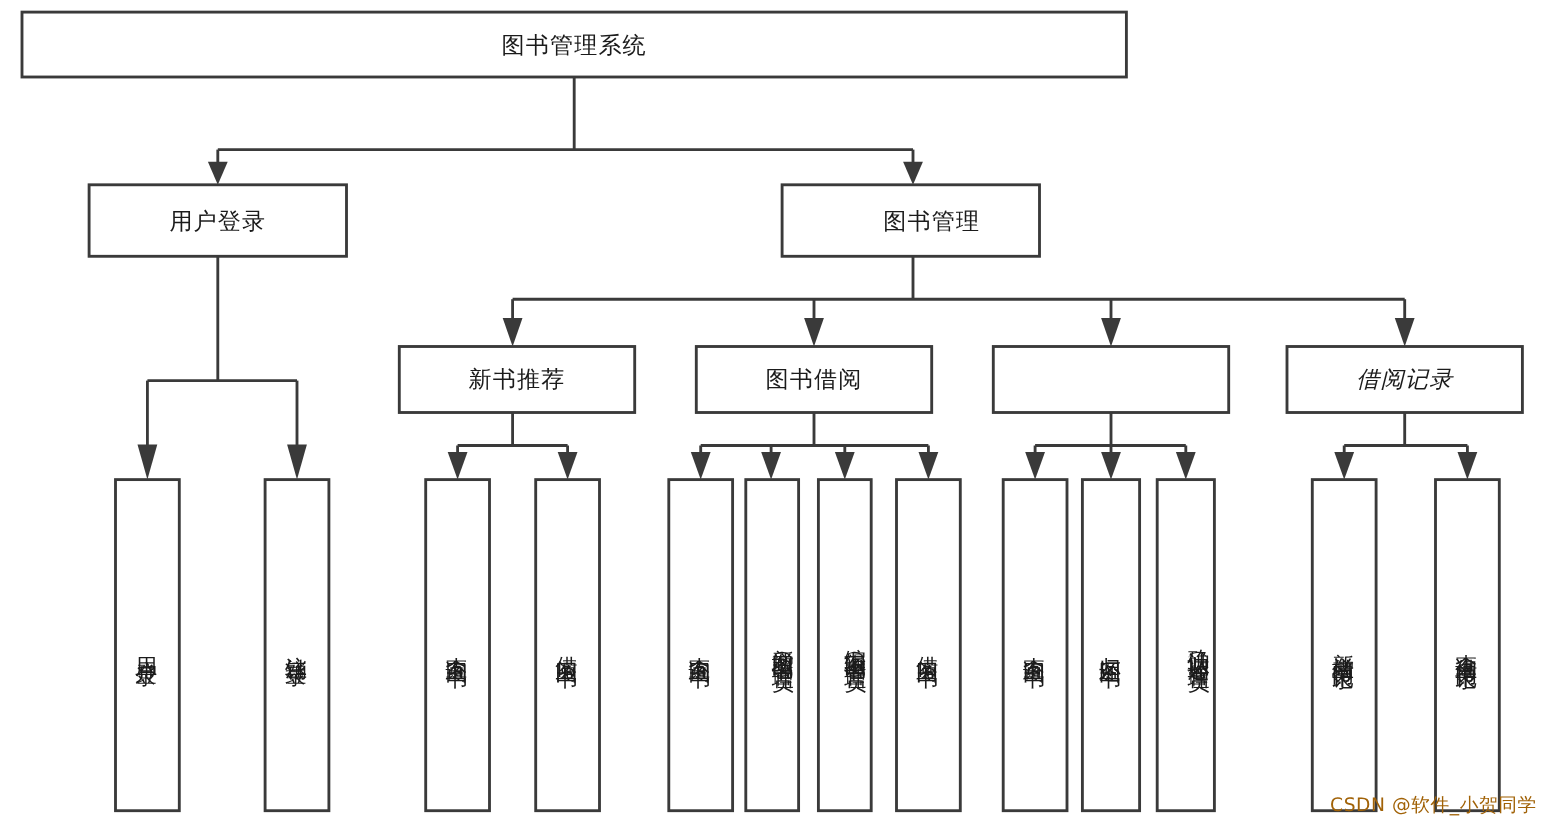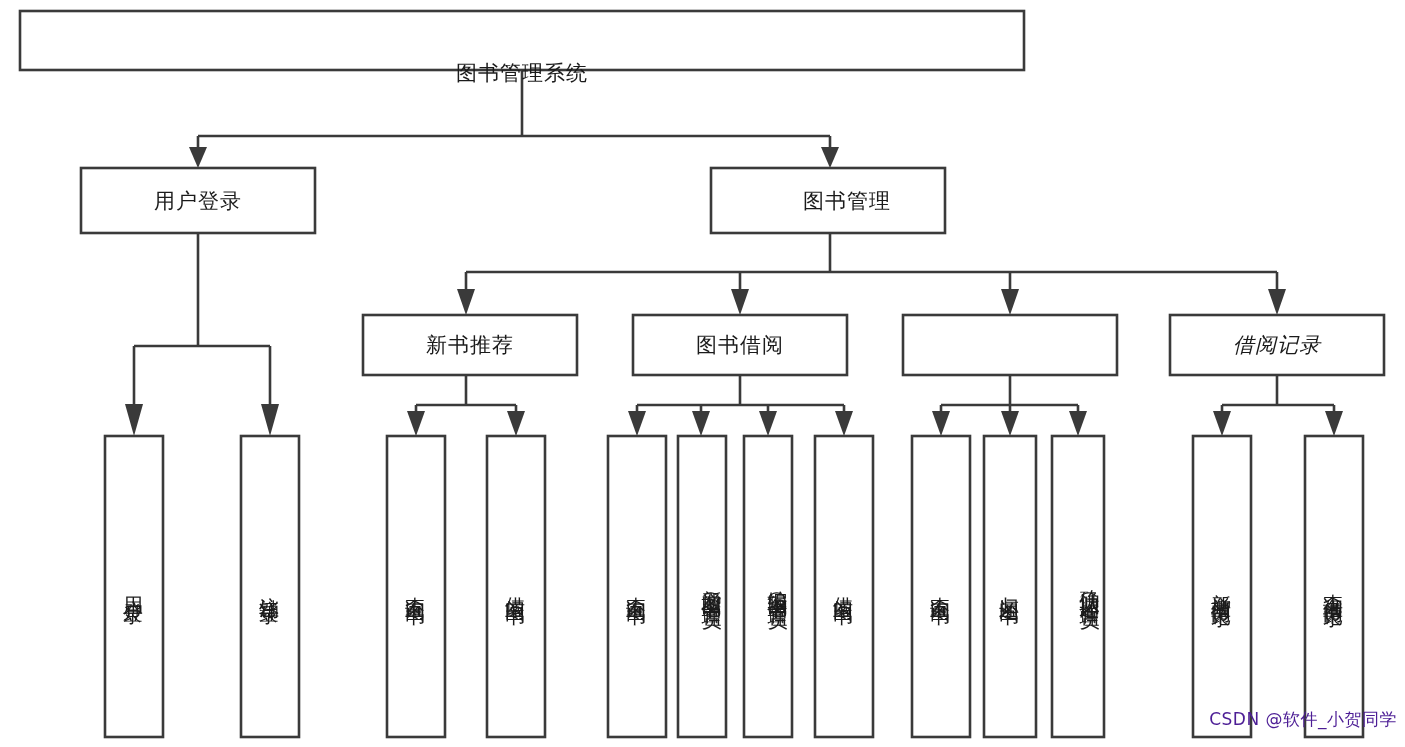--- a/index.html
+++ b/index.html
@@ -64,22 +64,22 @@
     letter-spacing: 3px;
     white-space: nowrap;
     pointer-events: none;
   }
   .node-label-v.center-aligned {
     align-items: center;
   }
   .watermark {
     position: absolute;
     right: 8px;
-    bottom: 16px;
-    color: #4c1d95;
+    bottom: 4px;
+    color: #a16207;
     font-size: 17px;
     letter-spacing: 0.5px;
     white-space: nowrap;
   }
 </style>
 </head>
 <body>
 
 <div id="diagram-root">
 
@@ -166,21 +166,21 @@
     <rect class="node-box" x="815" y="436" width="58" height="301"></rect>
 
     <rect class="node-box" x="912" y="436" width="58" height="301"></rect>
     <rect class="node-box" x="984" y="436" width="52" height="301"></rect>
     <rect class="node-box" x="1052" y="436" width="52" height="301"></rect>
 
     <rect class="node-box" x="1193" y="436" width="58" height="301"></rect>
     <rect class="node-box" x="1305" y="436" width="58" height="301"></rect>
   </svg>
 
-  <div class="node-label-h" style="left:20px; top:11px; width:1004px; height:59px;margin-top:32px;">图书管理系统</div>
+  <div class="node-label-h" style="left:20px; top:11px; width:1004px; height:59px;">图书管理系统</div>
 
   <div class="node-label-h" style="left:81px; top:168px; width:234px; height:65px;">用户登录</div>
   <div class="node-label-h" style="left:711px; top:168px; width:272px; height:65px;">图书管理</div>
 
   <div class="node-label-h" style="left:363px; top:315px; width:214px; height:60px;">新书推荐</div>
   <div class="node-label-h" style="left:633px; top:315px; width:214px; height:60px;">图书借阅</div>
   <div class="node-label-h" style="left:1170px; top:315px; width:214px; height:60px;font-style:italic;">借阅记录</div>
 
   <div class="node-label-v center-aligned" style="left:105px; top:436px; width:58px; height:301px;">用户登录</div>
   <div class="node-label-v center-aligned" style="left:241px; top:436px; width:58px; height:301px;">注销登录</div>

